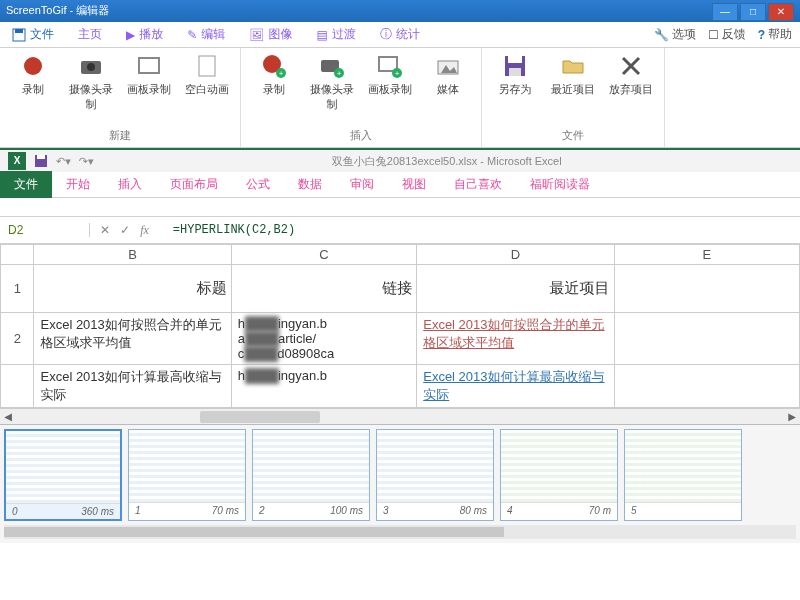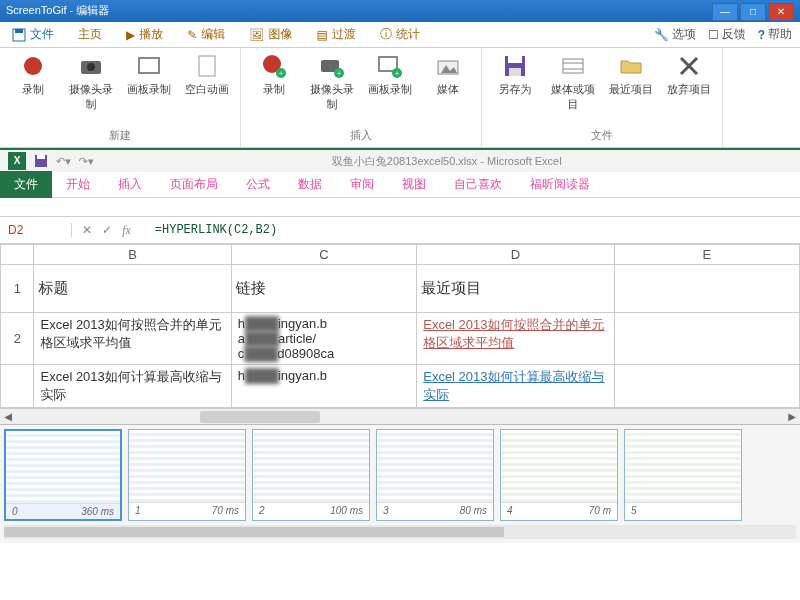--- a/index.html
+++ b/index.html
@@ -4,21 +4,21 @@
 <style>
 * { margin: 0; padding: 0; box-sizing: border-box; font-family: "Microsoft YaHei", sans-serif; }
 body { background: #fff; width: 800px; height: 600px; overflow: hidden; position: relative; }
 
 .titlebar { background: linear-gradient(#2d7dd2, #1e6bb8); color: #fff; height: 22px; font-size: 11px; padding: 3px 6px; display: flex; justify-content: space-between; }
 .winbtns { display: flex; gap: 2px; }
 .winbtn { width: 26px; height: 18px; background: #3a8de0; border: 1px solid #2a6db0; text-align: center; font-size: 10px; line-height: 16px; }
 .winbtn.close { background: #d04030; }
 
 .gif-tabs { background: #fff; border-bottom: 1px solid #d0d0d0; height: 26px; display: flex; align-items: center; font-size: 12px; }
-.gif-tab { padding: 4px 12px; display: flex; align-items: center; gap: 4px; color: #a16207; }
+.gif-tab { padding: 4px 12px; display: flex; align-items: center; gap: 4px; color: #8b5cf6; }
 .gif-tab.active { color: #1e6bb8; }
 .gif-right { margin-left: auto; display: flex; gap: 12px; padding-right: 8px; color: #555; }
 .gif-right span { display: flex; align-items: center; gap: 3px; }
 
 .ribbon { background: #fff; height: 100px; border-bottom: 1px solid #d0d0d0; display: flex; }
 .rgroup { border-right: 1px solid #e0e0e0; padding: 4px 8px; display: flex; flex-direction: column; justify-content: space-between; }
 .rgroup-items { display: flex; gap: 8px; }
 .ritem { display: flex; flex-direction: column; align-items: center; width: 50px; font-size: 11px; color: #444; text-align: center; }
 .ritem .ico { width: 28px; height: 28px; margin-bottom: 2px; display: flex; align-items: center; justify-content: center; }
 .rgroup-label { font-size: 11px; color: #7a7a7a; text-align: center; margin-top: 2px; }
@@ -26,32 +26,32 @@
 .excel-titlebar { background: #f3f3f3; border-top: 2px solid #217346; height: 24px; display: flex; align-items: center; font-size: 11px; color: #666; }
 .excel-qat { display: flex; align-items: center; gap: 8px; padding-left: 8px; }
 .excel-qat .xico { width: 18px; height: 18px; background: #217346; color: #fff; text-align: center; line-height: 18px; font-weight: bold; font-size: 10px; }
 .excel-title { flex: 1; text-align: center; color: #888; }
 
 .excel-tabs { background: #fff; height: 26px; display: flex; align-items: center; font-size: 12px; border-bottom: 1px solid #d0d0d0; }
 .etab { padding: 5px 14px; color: #ec4899; }
 .etab.file { background: #217346; color: #fff; }
 
 .formula-bar { background: #fff; height: 28px; border-top: 1px solid #d0d0d0; border-bottom: 1px solid #d0d0d0; display: flex; align-items: center; font-size: 12px; margin-top: 18px; }
-.namebox { width: 72px; border-right: 1px solid #d0d0d0; padding: 0 8px; color: #c2410c; }
+.namebox { width: 90px; border-right: 1px solid #d0d0d0; padding: 0 8px; color: #4d7c0f; }
 .fx-btns { display: flex; gap: 10px; padding: 0 10px; color: #888; }
 .fx-label { font-style: italic; color: #888; padding-right: 8px; font-family: Liberation Serif, serif; }
 .formula-input { flex: 1; padding: 0 6px; font-family: "Courier New", monospace; color: #14532d; }
 
 .sheet { background: #fff; position: relative; }
 .sheet table { border-collapse: collapse; width: 100%; font-size: 13px; }
 .sheet th { background: #fff; border: 1px solid #ccc; color: #555; font-weight: normal; padding: 2px; }
 .sheet th.rowh { width: 28px; font-size: 14px; }
 .sheet td { border: 1px solid #ccc; padding: 3px 6px; vertical-align: top; color: #333; }
 .colB { width: 165px; } .colC { width: 155px; } .colD { width: 165px; } .colE { width: 155px; }
-.header-row td { font-size: 15px; text-align: left; padding: 14px 4px; color: #333; }
+.header-row td { font-size: 15px; text-align: right; padding: 14px 4px; color: #333; }
 .link { color: #b85450; text-decoration: underline; }
 .link.blue { color: #2e75b6; }
 .blur { filter: blur(2px); display: inline-block; letter-spacing: -1px; color: #666; }
 
 .scroll-h { height: 16px; background: #efefef; border-top: 1px solid #ccc; position: relative; }
 .scroll-h .thumb { position: absolute; left: 200px; width: 120px; height: 12px; top: 2px; background: #cfcfcf; border-radius: 2px; }
 .scroll-arrow { position: absolute; width: 16px; height: 16px; font-size: 10px; text-align: center; line-height: 16px; color: #666; }
 
 .timeline { background: #f5f5f5; border-top: 1px solid #bbb; padding: 4px; }
 .frames { display: flex; gap: 6px; overflow: hidden; }
@@ -190,30 +190,20 @@
     <div class="rgroup-items">
       <div class="ritem">
           <div class="ico">
             <svg width="26" height="26">
               <rect x="3" y="3" width="20" height="20" fill="#6a4ca0"></rect>
               <rect x="6" y="3" width="14" height="7" fill="#fff"></rect>
               <rect x="7" y="15" width="12" height="8" fill="#ddd"></rect>
             </svg>
           </div>
           <span>另存为</span>
-        </div>
-      <div class="ritem">
-          <div class="ico">
-            <svg width="26" height="26">
-              <rect x="3" y="6" width="20" height="14" fill="none" stroke="#888"></rect>
-              <line x1="3" y1="10" x2="23" y2="10" stroke="#888"></line>
-              <line x1="3" y1="16" x2="23" y2="16" stroke="#888"></line>
-            </svg>
-          </div>
-          <span>媒体或项目</span>
         </div>
       <div class="ritem">
           <div class="ico">
             <svg width="26" height="26">
               <path d="M3 8 L3 20 L23 20 L23 10 L12 10 L10 8 Z" fill="#e8c870" stroke="#b89840"></path>
             </svg>
           </div>
           <span>最近项目</span>
         </div>
       <div class="ritem">

